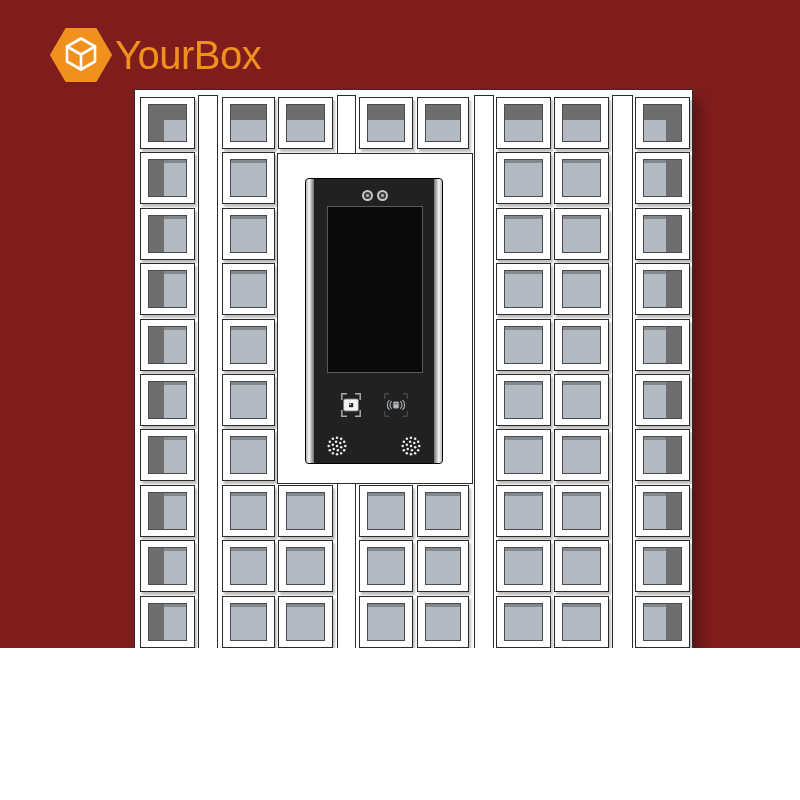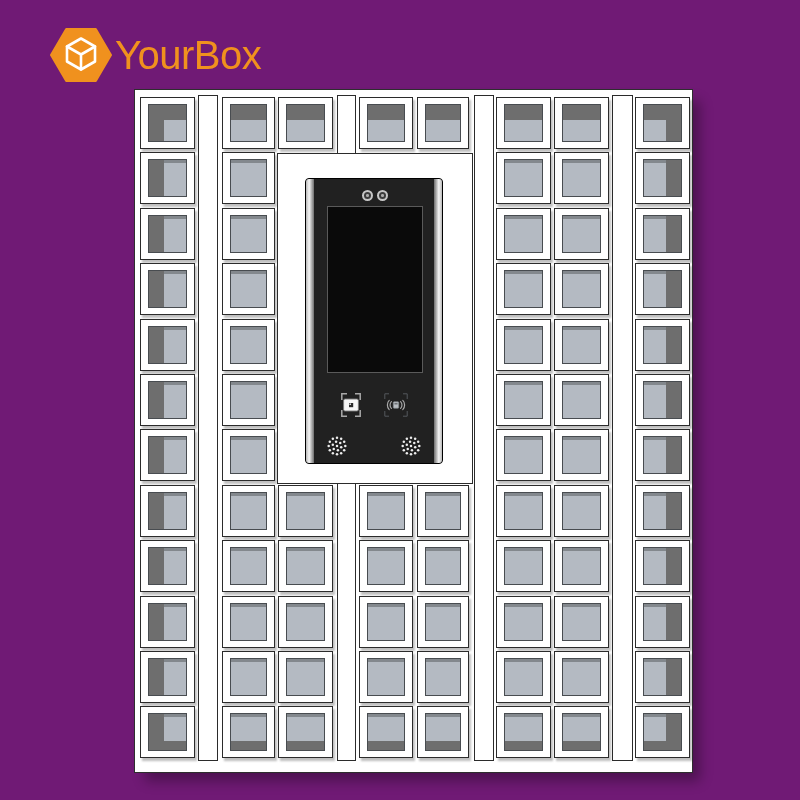--- a/index.html
+++ b/index.html
@@ -1,16 +1,16 @@
 <!DOCTYPE html>
 <html><head>
 <meta charset="utf-8">
 <style>
   html,body{margin:0;padding:0;background:#ffffff;}
-  .page{position:relative;width:800px;height:800px;background:#701a75;overflow:hidden;
+  .page{position:relative;width:800px;height:648px;background:#7f1d1d;overflow:hidden;
         font-family:"Liberation Sans",sans-serif;}
 
   
   .logo{position:absolute;left:50px;top:27px;display:flex;align-items:center;}
   .logo-hex{width:62px;height:56px;display:block;}
   .logo-text{font-size:40px;font-weight:400;letter-spacing:-.5px;line-height:56px;
              margin-left:3px;}
 
   
   .machine{position:absolute;background:#fff;border:1.5px solid var(--frame-border);

